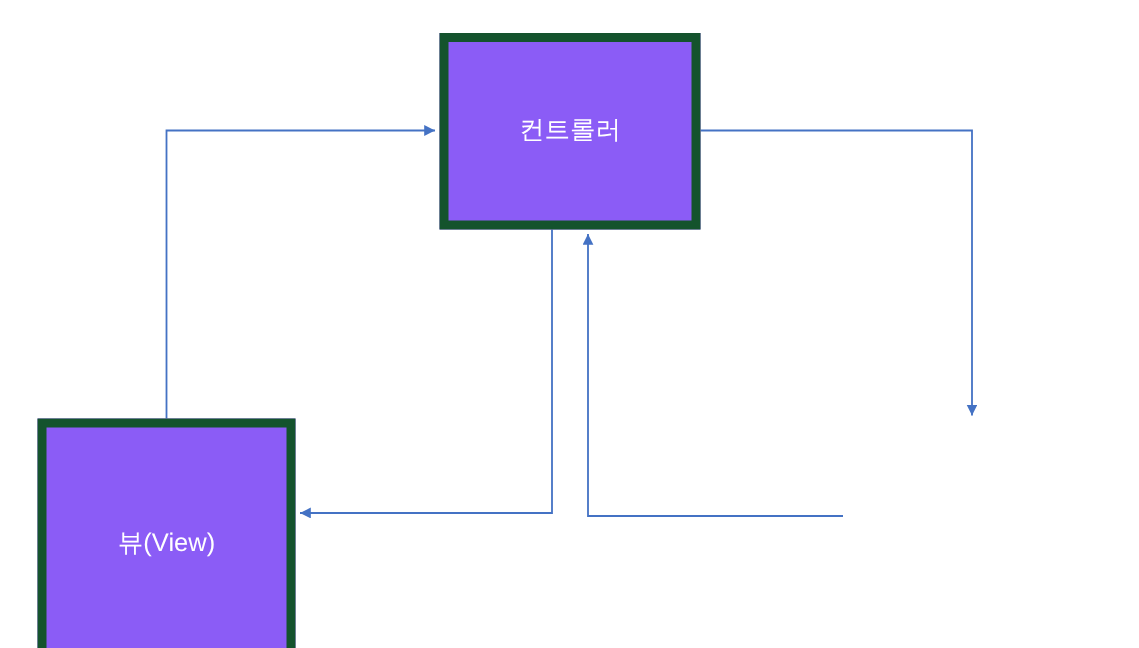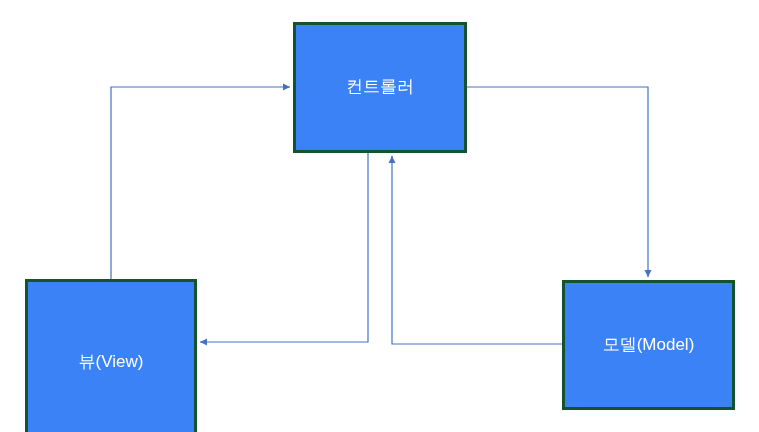--- a/index.html
+++ b/index.html
@@ -23,22 +23,22 @@
     position: absolute;
     top: 0;
     left: 0;
     width: 759px;
     height: 432px;
     display: block;
   }
   .node-box {
     position: absolute;
     box-sizing: border-box;
-    background: #3b82f6;
-    border: 3px solid #14532d;
+    background: #8b5cf6;
+    border: 6px solid #14532d;
     display: flex;
     flex-direction: column;
     align-items: center;
     justify-content: center;
     color: #FFFFFF;
     text-align: center;
     line-height: 1.22;
   }
   .node-label {
     font-size: 17px;
@@ -90,17 +90,14 @@
   </svg>
 
   <div class="node-box" id="node-controller">
     <span class="node-label">컨트롤러</span>
   </div>
 
   <div class="node-box" id="node-view">
     <span class="node-label">뷰(View)</span>
   </div>
 
-  <div class="node-box" id="node-model">
-    <span class="node-label">모델(Model)</span>
-  </div>
 
 </div>
 
 </body></html>

